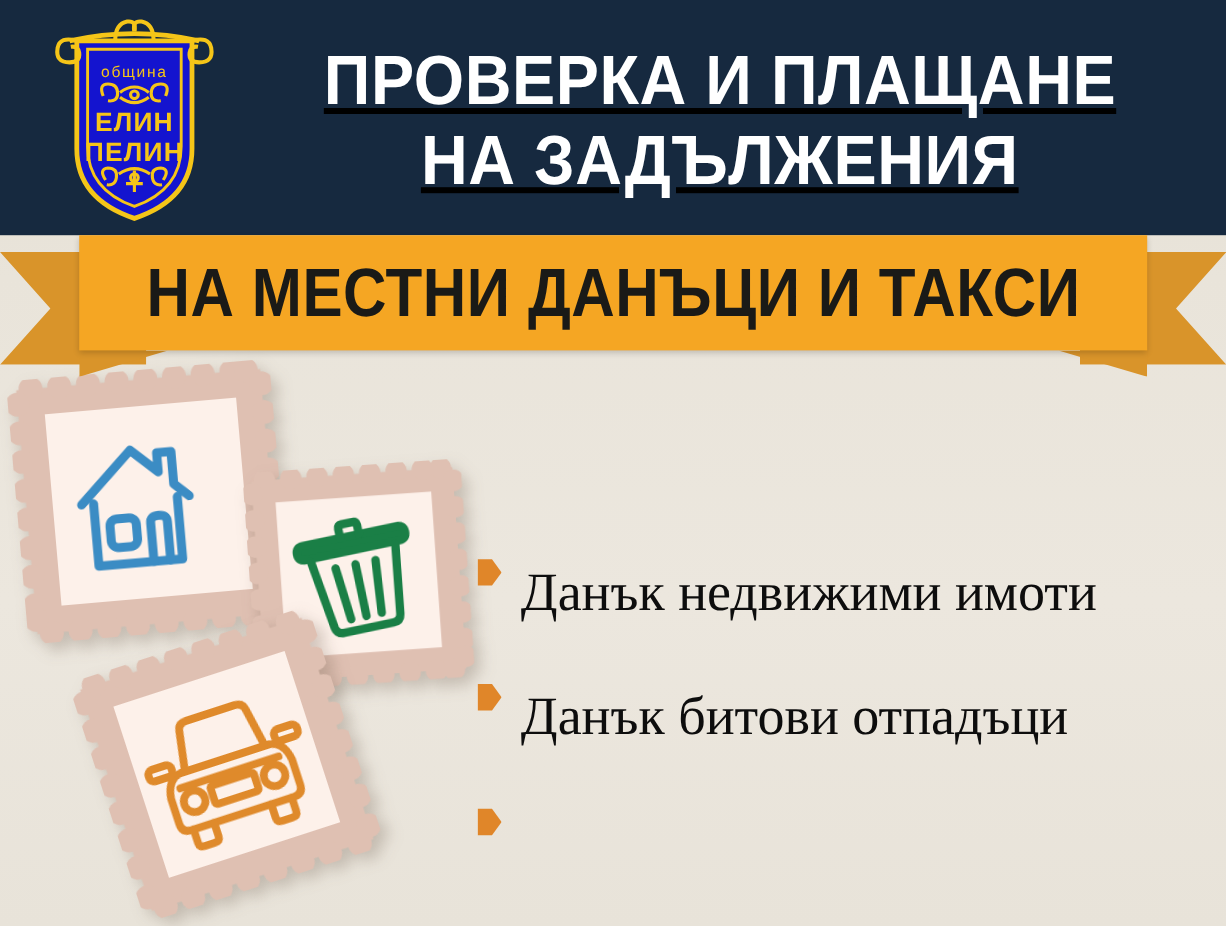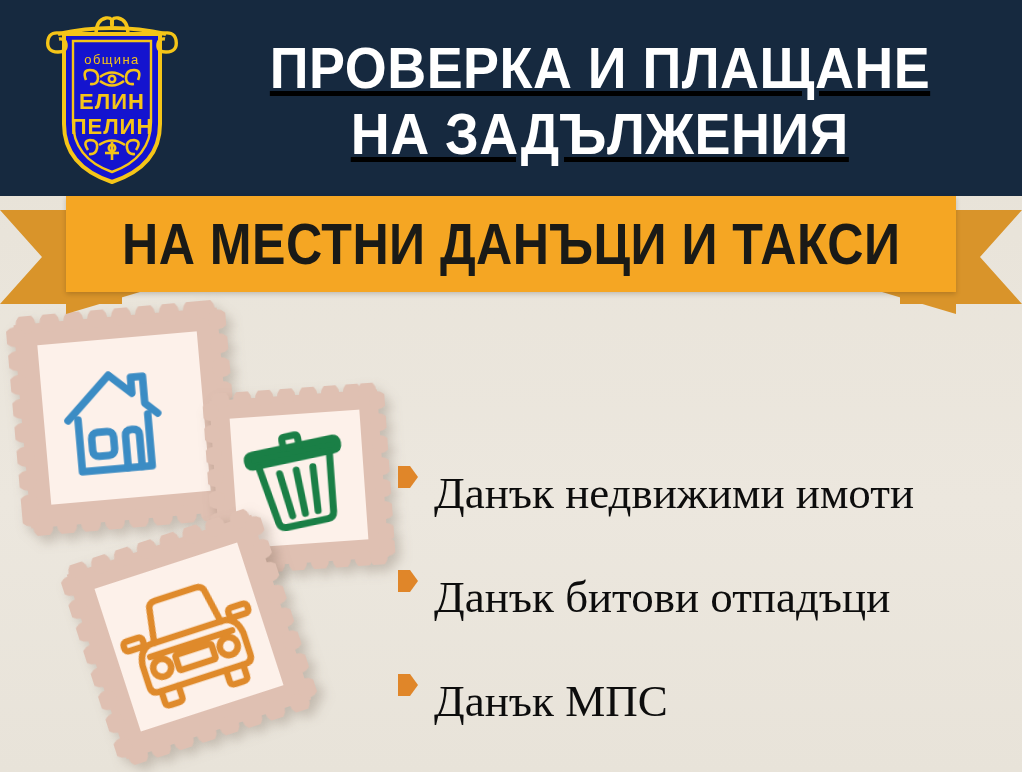--- a/index.html
+++ b/index.html
@@ -445,17 +445,16 @@
       </span>
       <span class="list-label">Данък битови отпадъци</span>
     </div>
 
     <div class="list-item">
       <span class="bullet">
         <svg viewBox="0 0 20 26" xmlns="http://www.w3.org/2000/svg">
           <path d="M0 2 L12 2 L20 13 L12 24 L0 24 Z" fill="#e08629"></path>
         </svg>
       </span>
-      <span class="list-label">Данък МПС</span>
     </div>
   </div>
 
 </div>
 
 </body></html>

